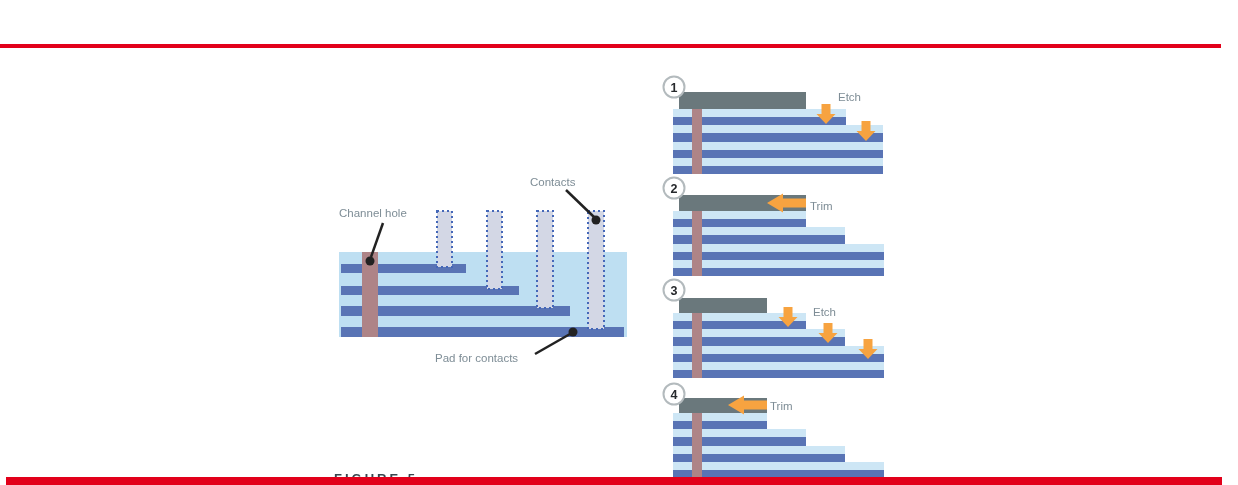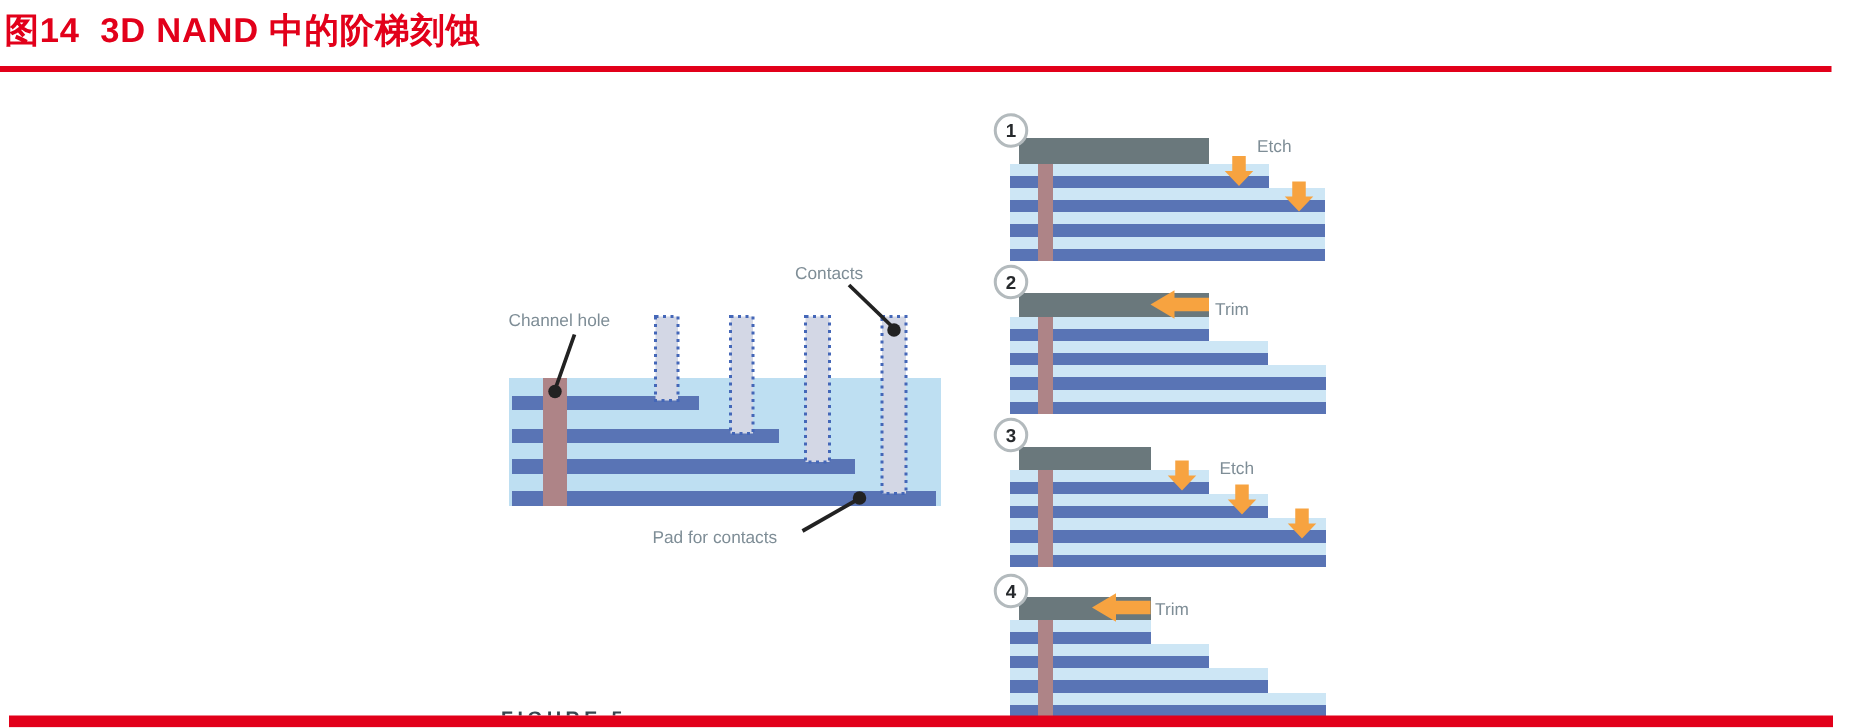--- a/index.html
+++ b/index.html
@@ -28,21 +28,20 @@
     font-size:13px;font-weight:700;letter-spacing:3px;
   }
   #bottom-red-bar{
     position:absolute;left:6px;top:477px;width:1216px;height:8px;
   }
 </style>
 </head>
 <body>
 
 <div id="canvas">
-  <div id="figure-title" style="color: rgb(226, 0, 26);">图14  3D NAND 中的阶梯刻蚀</div>
   <div id="title-underline" style="background: rgb(226, 0, 26);"></div>
 
   <svg id="diagram-svg" width="1238" height="485" viewBox="0 0 1238 485">
       <rect x="339" y="252" width="288" height="85" fill="#bedff2" shape-rendering="crispEdges"></rect>
       <rect x="341" y="264" width="125" height="9" fill="#5974b5" shape-rendering="crispEdges"></rect>
       <rect x="341" y="286" width="178" height="9" fill="#5974b5" shape-rendering="crispEdges"></rect>
       <rect x="341" y="306" width="229" height="10" fill="#5974b5" shape-rendering="crispEdges"></rect>
       <rect x="341" y="327" width="283" height="10" fill="#5974b5" shape-rendering="crispEdges"></rect>
       <rect x="362" y="252" width="16" height="85" fill="#ae8487" shape-rendering="crispEdges"></rect>
       <rect x="437" y="211" width="15" height="56" fill="#d3d7e5" stroke="#4467b8" stroke-width="2" stroke-dasharray="2 3"></rect>

